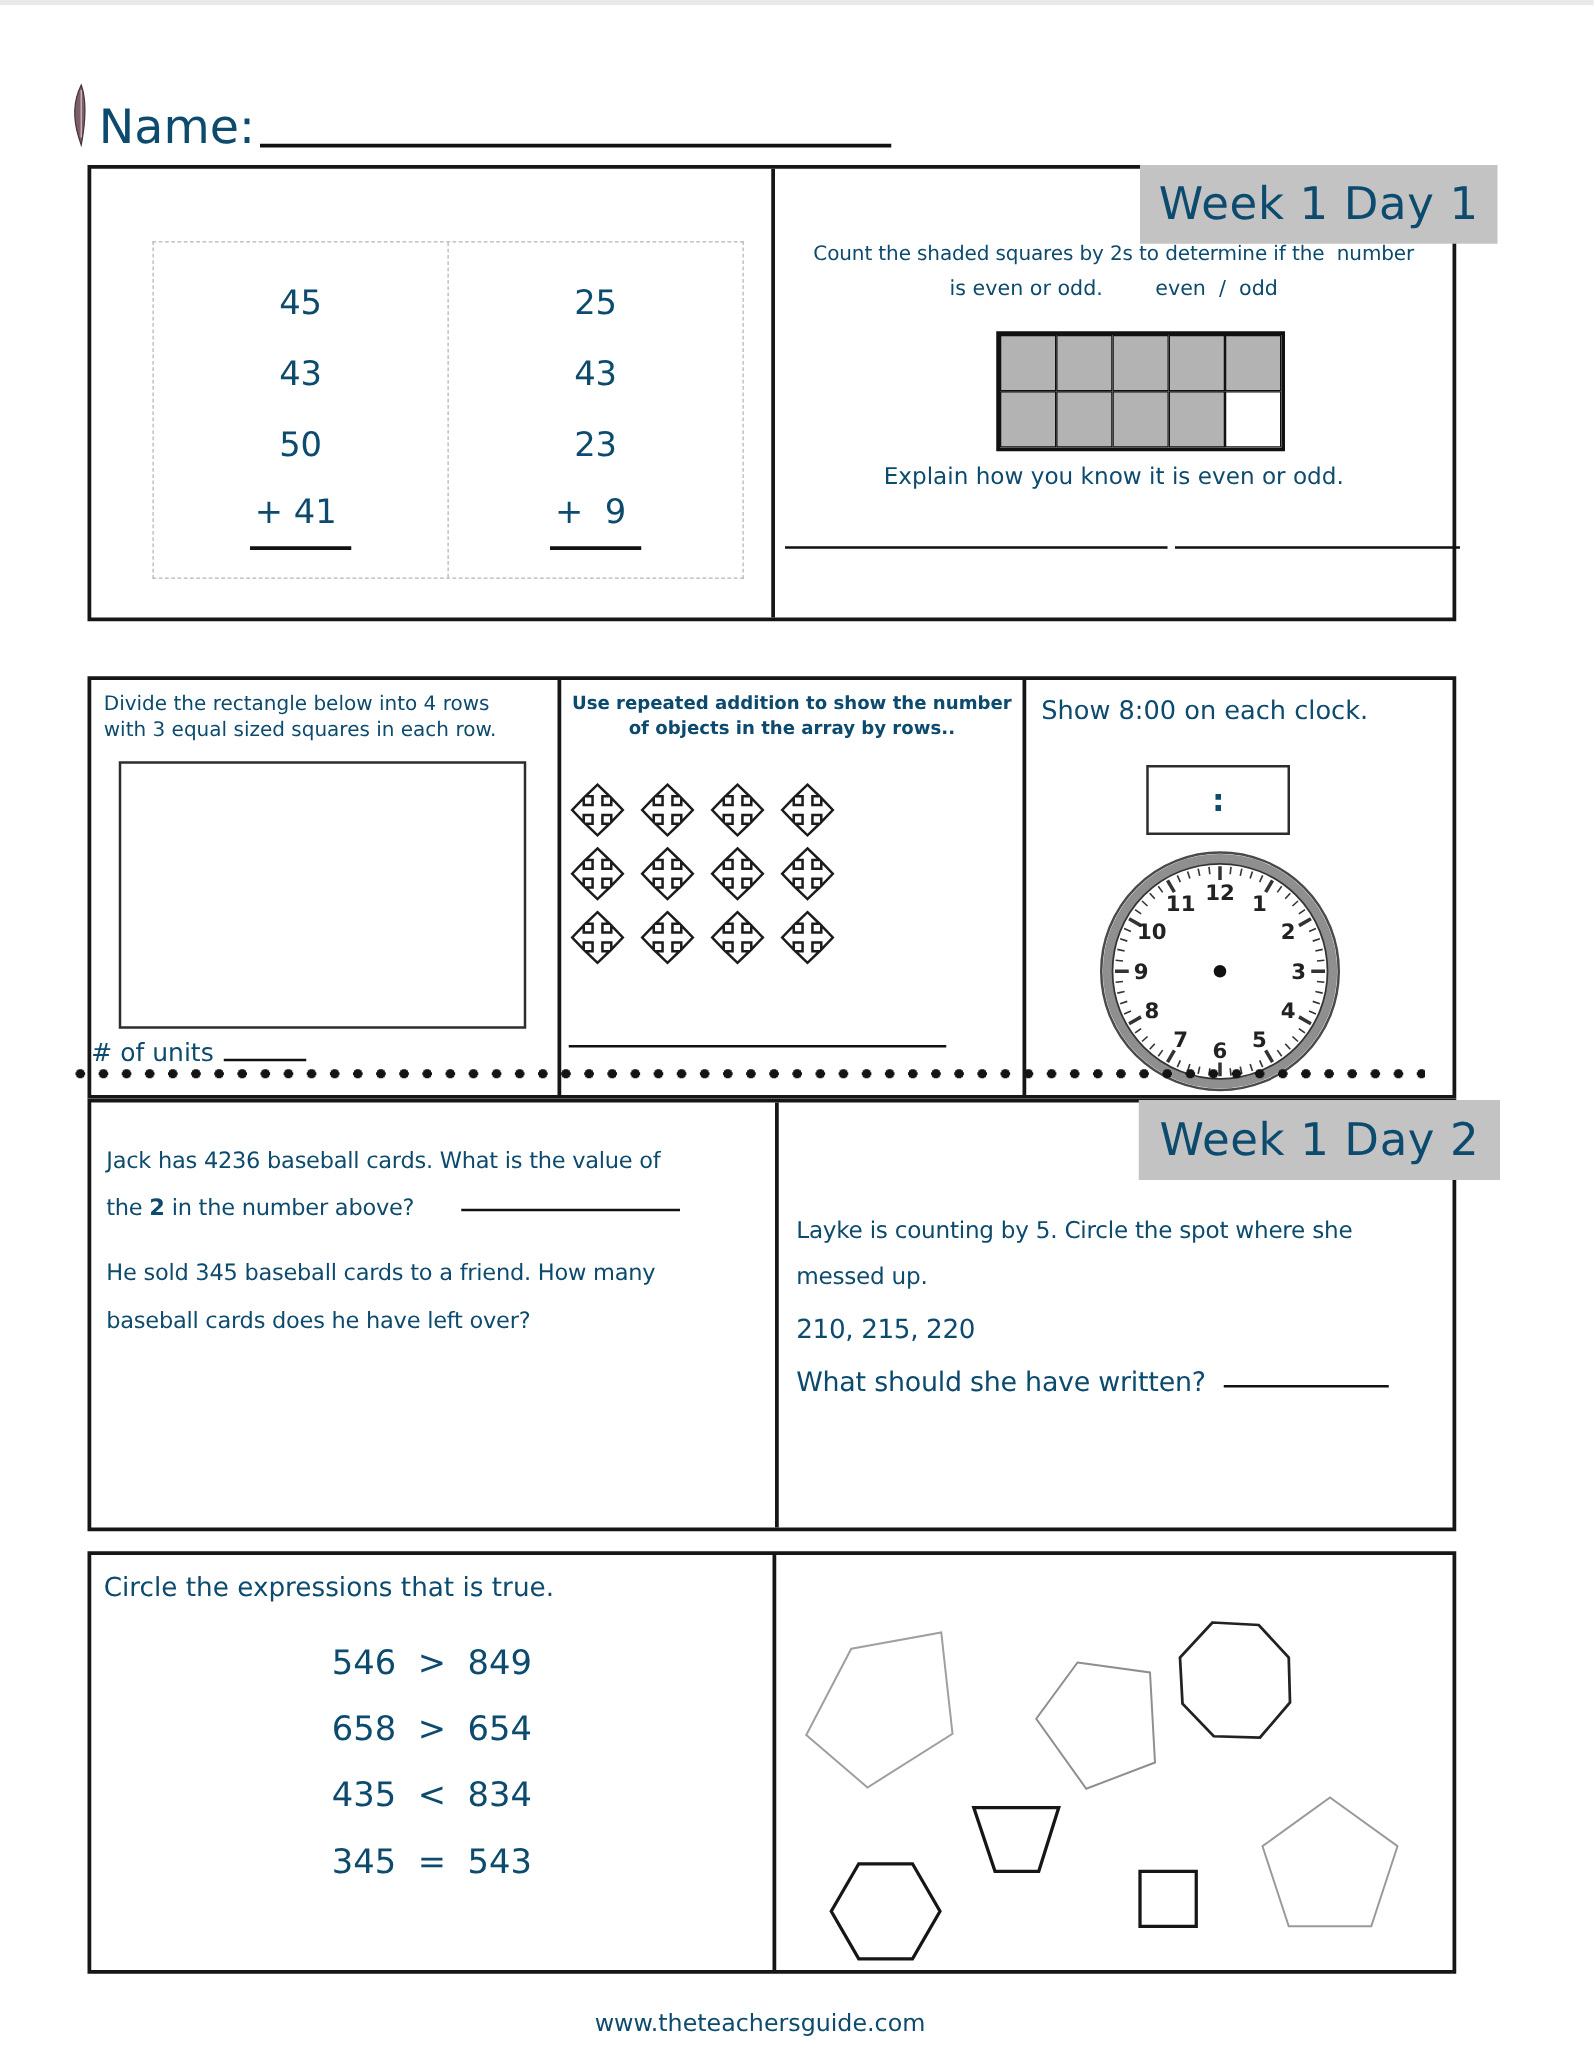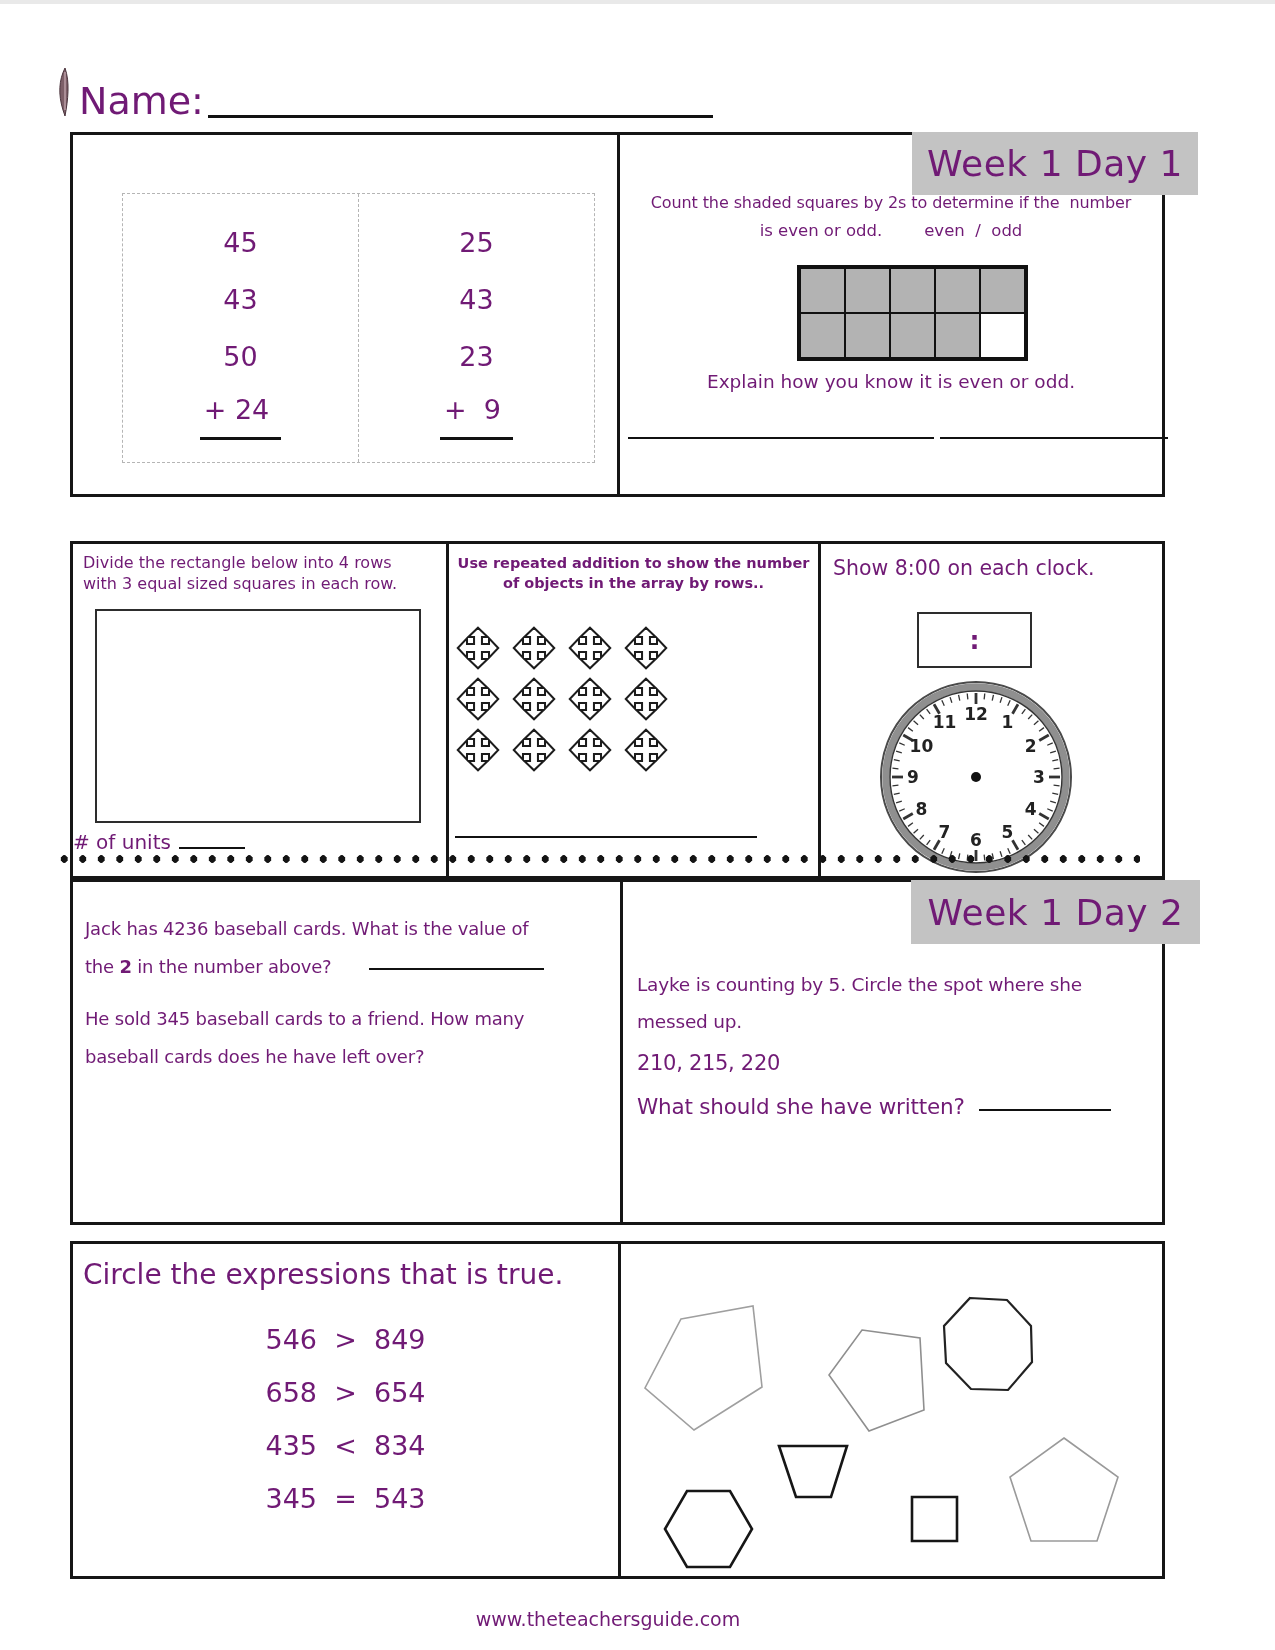--- a/index.html
+++ b/index.html
@@ -1,17 +1,17 @@
 <!DOCTYPE html>
 <html><head>
 <meta charset="utf-8">
 <style>
   html,body{margin:0;padding:0;background:#fff;}
   .page{position:relative;width:1275px;height:1650px;background:#fff;
-        font-family:"DejaVu Sans",sans-serif;color:#701a75;overflow:hidden;
+        font-family:"DejaVu Sans",sans-serif;color:#0c4a6e;overflow:hidden;
         border-top:4px solid #e9e9e9;box-sizing:border-box;}
   .pre{white-space:pre;}
 
   
   .name-row{position:absolute;left:55px;top:60px;height:56px;display:flex;align-items:flex-end;}
   .name-label{font-size:38px;line-height:1;margin-left:4px;}
   .name-line{width:505px;border-bottom:3px solid #111;margin-left:4px;margin-bottom:2px;height:40px;}
 
   
   .band{position:absolute;left:70px;width:1095px;border:3px solid #161616;display:flex;box-sizing:border-box;background:#fff;}
@@ -65,21 +65,21 @@
   .ul175{display:inline-block;width:175px;border-bottom:2.5px solid #111;margin-left:38px;transform:translateY(-3px);}
   .layke{padding:84px 0 0 14px;font-size:18.5px;letter-spacing:-0.2px;}
   .layke .l{line-height:37px;}
   .seq{font-size:21px;line-height:46px;letter-spacing:-0.3px;}
   .seq.first{margin-top:8px;}
   .question{font-size:21.5px;margin-top:8px;}
   .ul132{display:inline-block;width:132px;border-bottom:2.5px solid #111;margin-left:14px;transform:translateY(-3px);}
 
   
   #row4{top:1237px;height:338px;}
-  .expr-prompt{padding:14px 0 0 10px;font-size:28px;}
+  .expr-prompt{padding:14px 0 0 10px;font-size:21px;}
   .expr-list{margin-top:22px;text-align:center;}
   .expr{font-size:27px;line-height:53px;white-space:pre;}
   .pent-prompt{position:relative;z-index:2;text-align:center;padding-top:14px;font-size:21px;}
   .pent-svg{position:absolute;left:0;top:0;width:541px;height:332px;}
 
   
   .footer{position:absolute;left:0;top:1604px;width:1216px;text-align:center;font-size:19px;}
 </style>
 </head>
 <body>
@@ -97,21 +97,21 @@
 
   <div class="grayhdr" style="left:912px;top:128px;width:286px;height:63px;">Week 1 Day 1</div>
 
   <div class="band" id="row1">
     <div class="cell vdiv" style="width:547px;">
       <div class="dashedbox">
         <div class="dashcell first">
           <div class="addend">45</div>
           <div class="addend">43</div>
           <div class="addend">50</div>
-          <div class="addlast">+ 24</div>
+          <div class="addlast">+ 41</div>
         </div>
         <div class="dashcell">
           <div class="addend">25</div>
           <div class="addend">43</div>
           <div class="addend">23</div>
           <div class="addlast">+  9</div>
         </div>
       </div>
     </div>
     <div class="cell" style="flex:1;">

